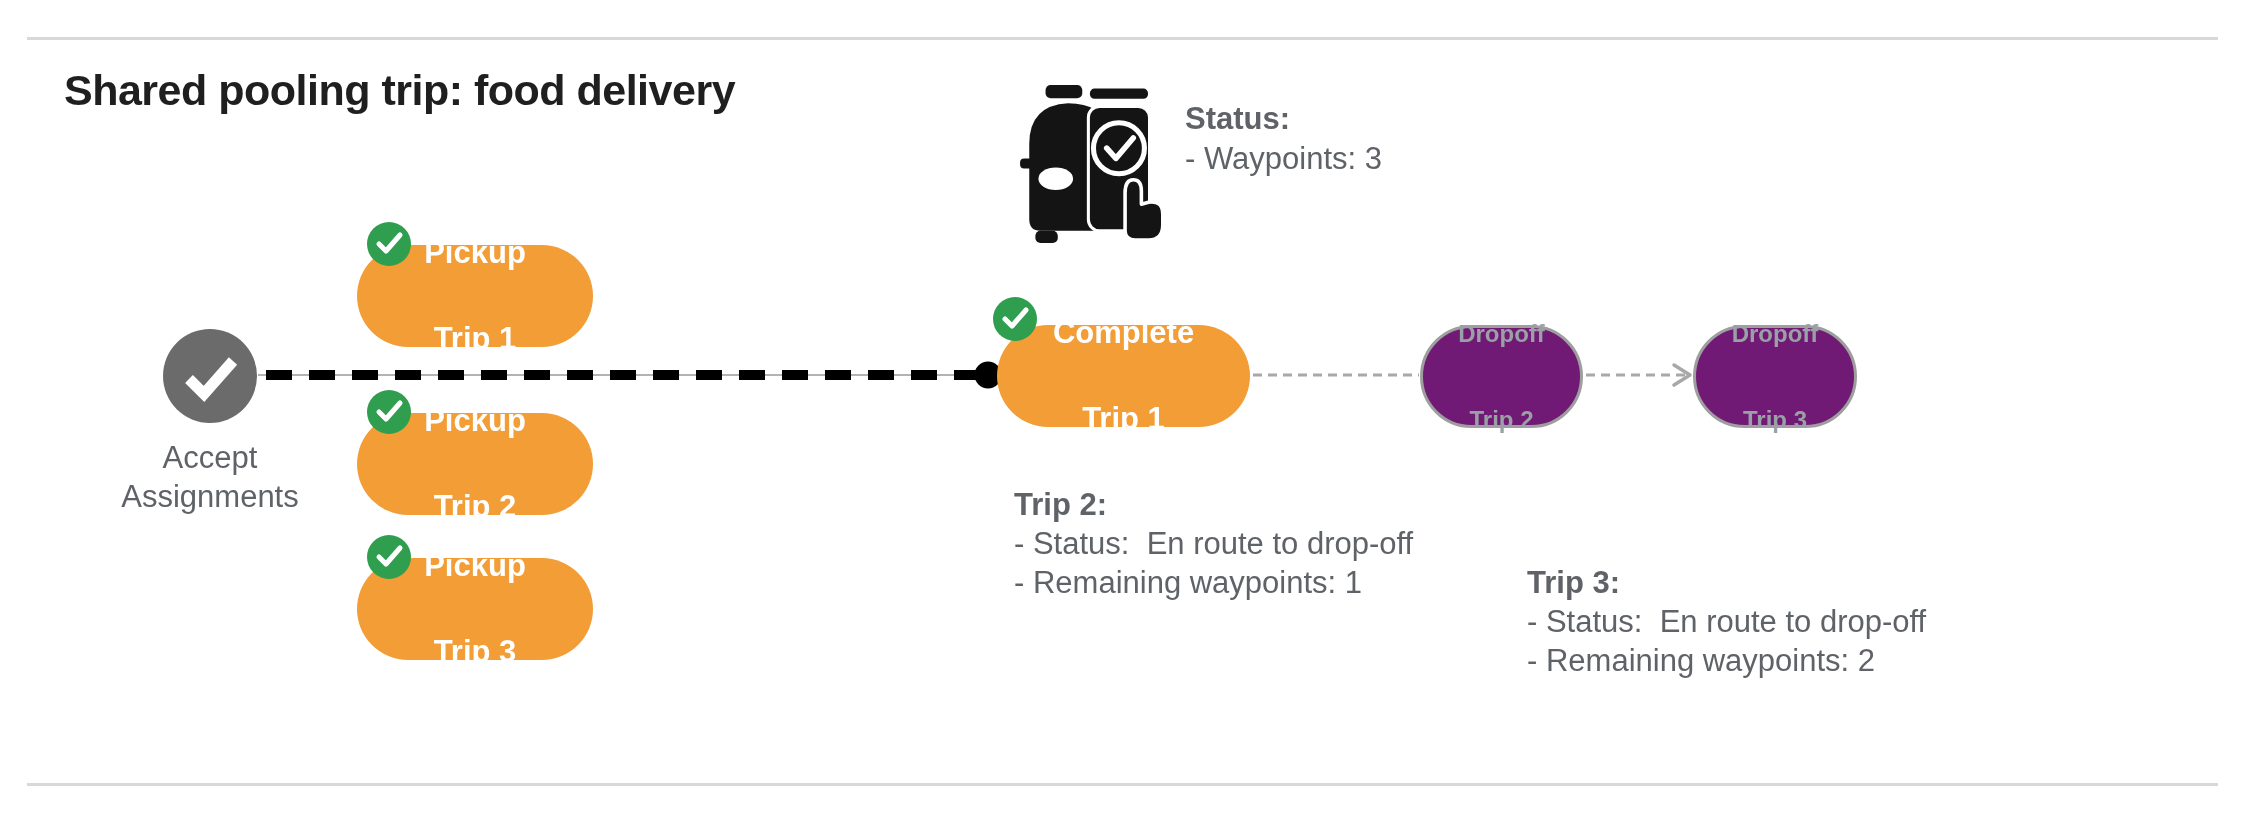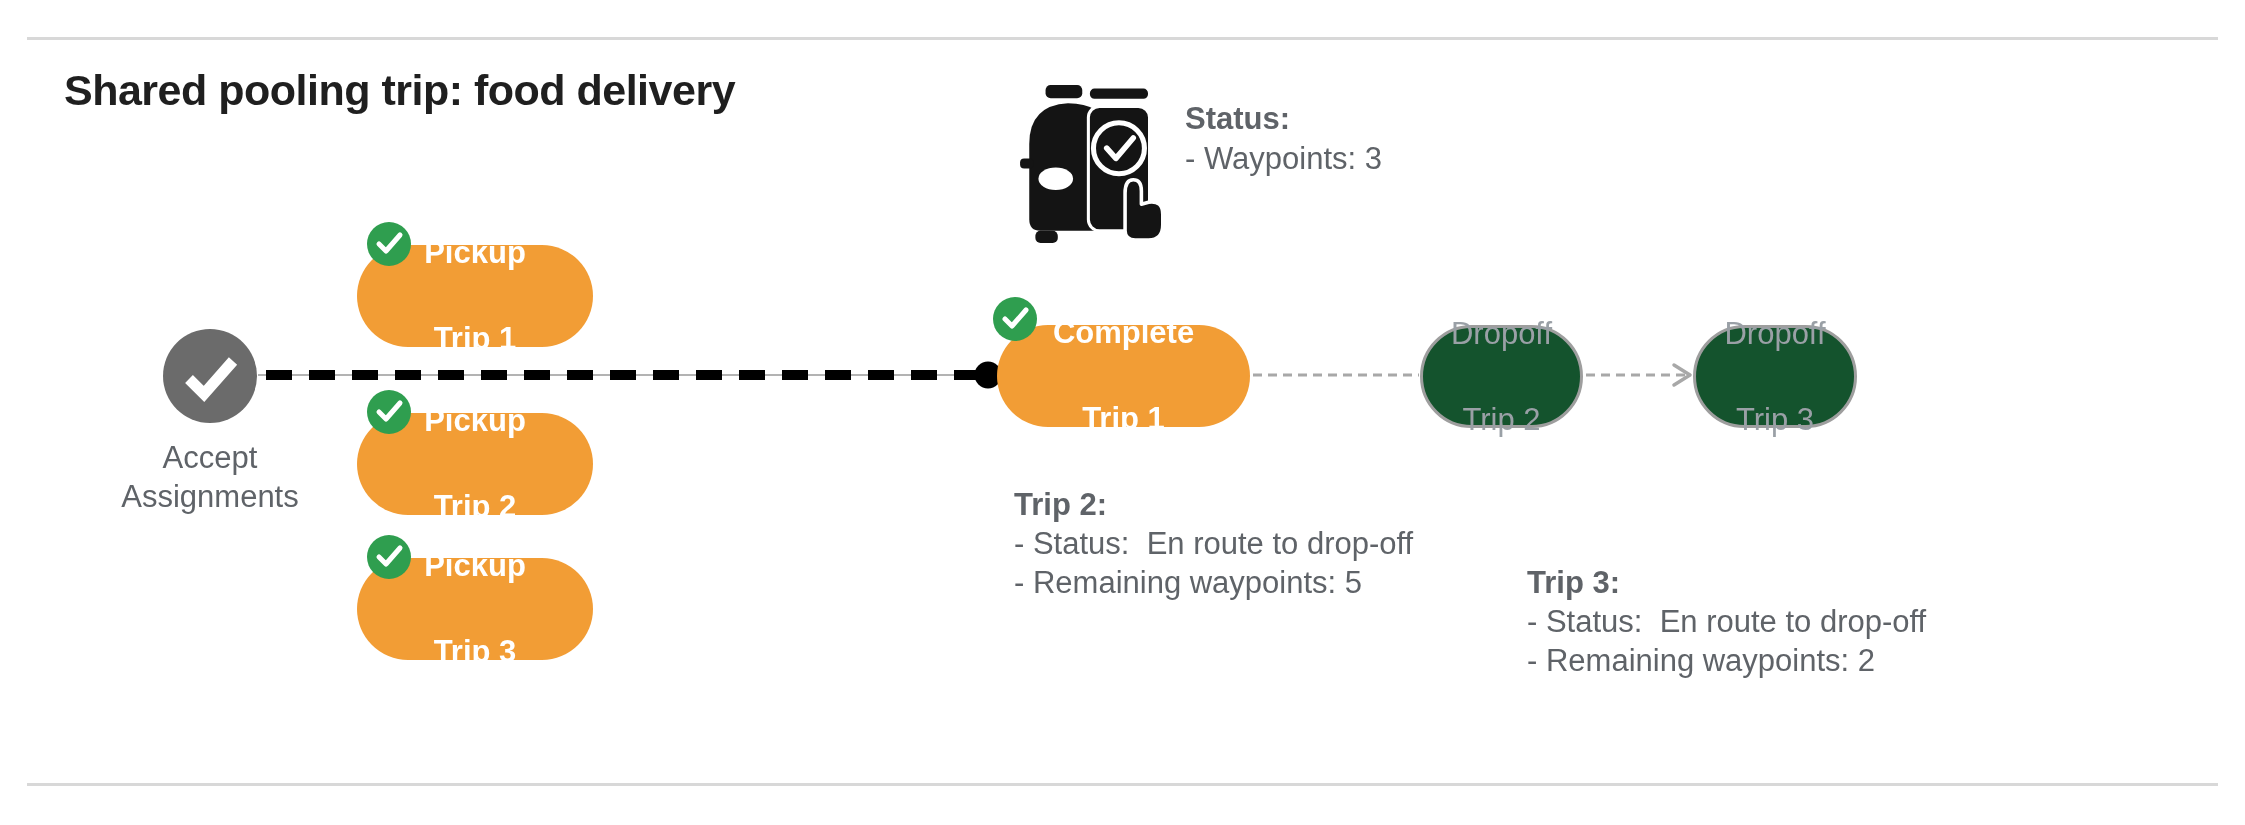--- a/index.html
+++ b/index.html
@@ -16,22 +16,22 @@
   .vehicle-text{position:absolute;left:165px;top:14px;color:#5F6368;font-size:31px;line-height:40px;}
   .vehicle-heading{font-weight:700;white-space:pre;}
   .vehicle-line{font-weight:400;white-space:pre;}
 
   .connector-layer{position:absolute;left:0;top:0;pointer-events:none;}
 
   .node{position:absolute;box-sizing:border-box;display:flex;flex-direction:column;
         align-items:center;justify-content:center;text-align:center;gap:46px;}
   .pill{border-radius:51px;color:#fff;font-weight:700;font-size:31px;line-height:40px;
         background:#F29D35;}
-  .pill-outline{border-radius:52px;background:#14532d;border:3px solid #9E9E9E;
-        color:#9AA0A6;font-weight:400;font-size:31px;line-height:40px;}
+  .pill-outline{border-radius:52px;background:#701a75;border:3px solid #9E9E9E;
+        color:#9AA0A6;font-weight:700;font-size:24px;line-height:40px;}
   .node-pickup-1{left:357px;top:245px;width:236px;height:102px;}
   .node-pickup-2{left:357px;top:413px;width:236px;height:102px;}
   .node-pickup-3{left:357px;top:558px;width:236px;height:102px;}
   .node-complete{left:997px;top:325px;width:253px;height:102px;}
   .node-dropoff-2{left:1420px;top:325px;width:163px;height:103px;}
   .node-dropoff-3{left:1693px;top:325px;width:164px;height:103px;}
 
   .badge{position:absolute;width:44px;height:44px;}
   .badge-pickup{left:10px;top:-23px;}
   .badge-complete{left:-4px;top:-28px;}
@@ -144,21 +144,21 @@
 
   <div class="node pill-outline node-dropoff-3">
     <div>Dropoff</div>
     <div>Trip 3</div>
   </div>
 
   <div class="status-block status-block-1">
     <div>
       <div class="status-heading">Trip 2:</div>
       <div class="status-line">- Status:  En route to drop-off</div>
-      <div class="status-line">- Remaining waypoints: 5</div>
+      <div class="status-line">- Remaining waypoints: 1</div>
     </div>
   </div>
 
   <div class="status-block status-block-2">
     <div>
       <div class="status-heading">Trip 3:</div>
       <div class="status-line">- Status:  En route to drop-off</div>
       <div class="status-line">- Remaining waypoints: 2</div>
     </div>
   </div>

